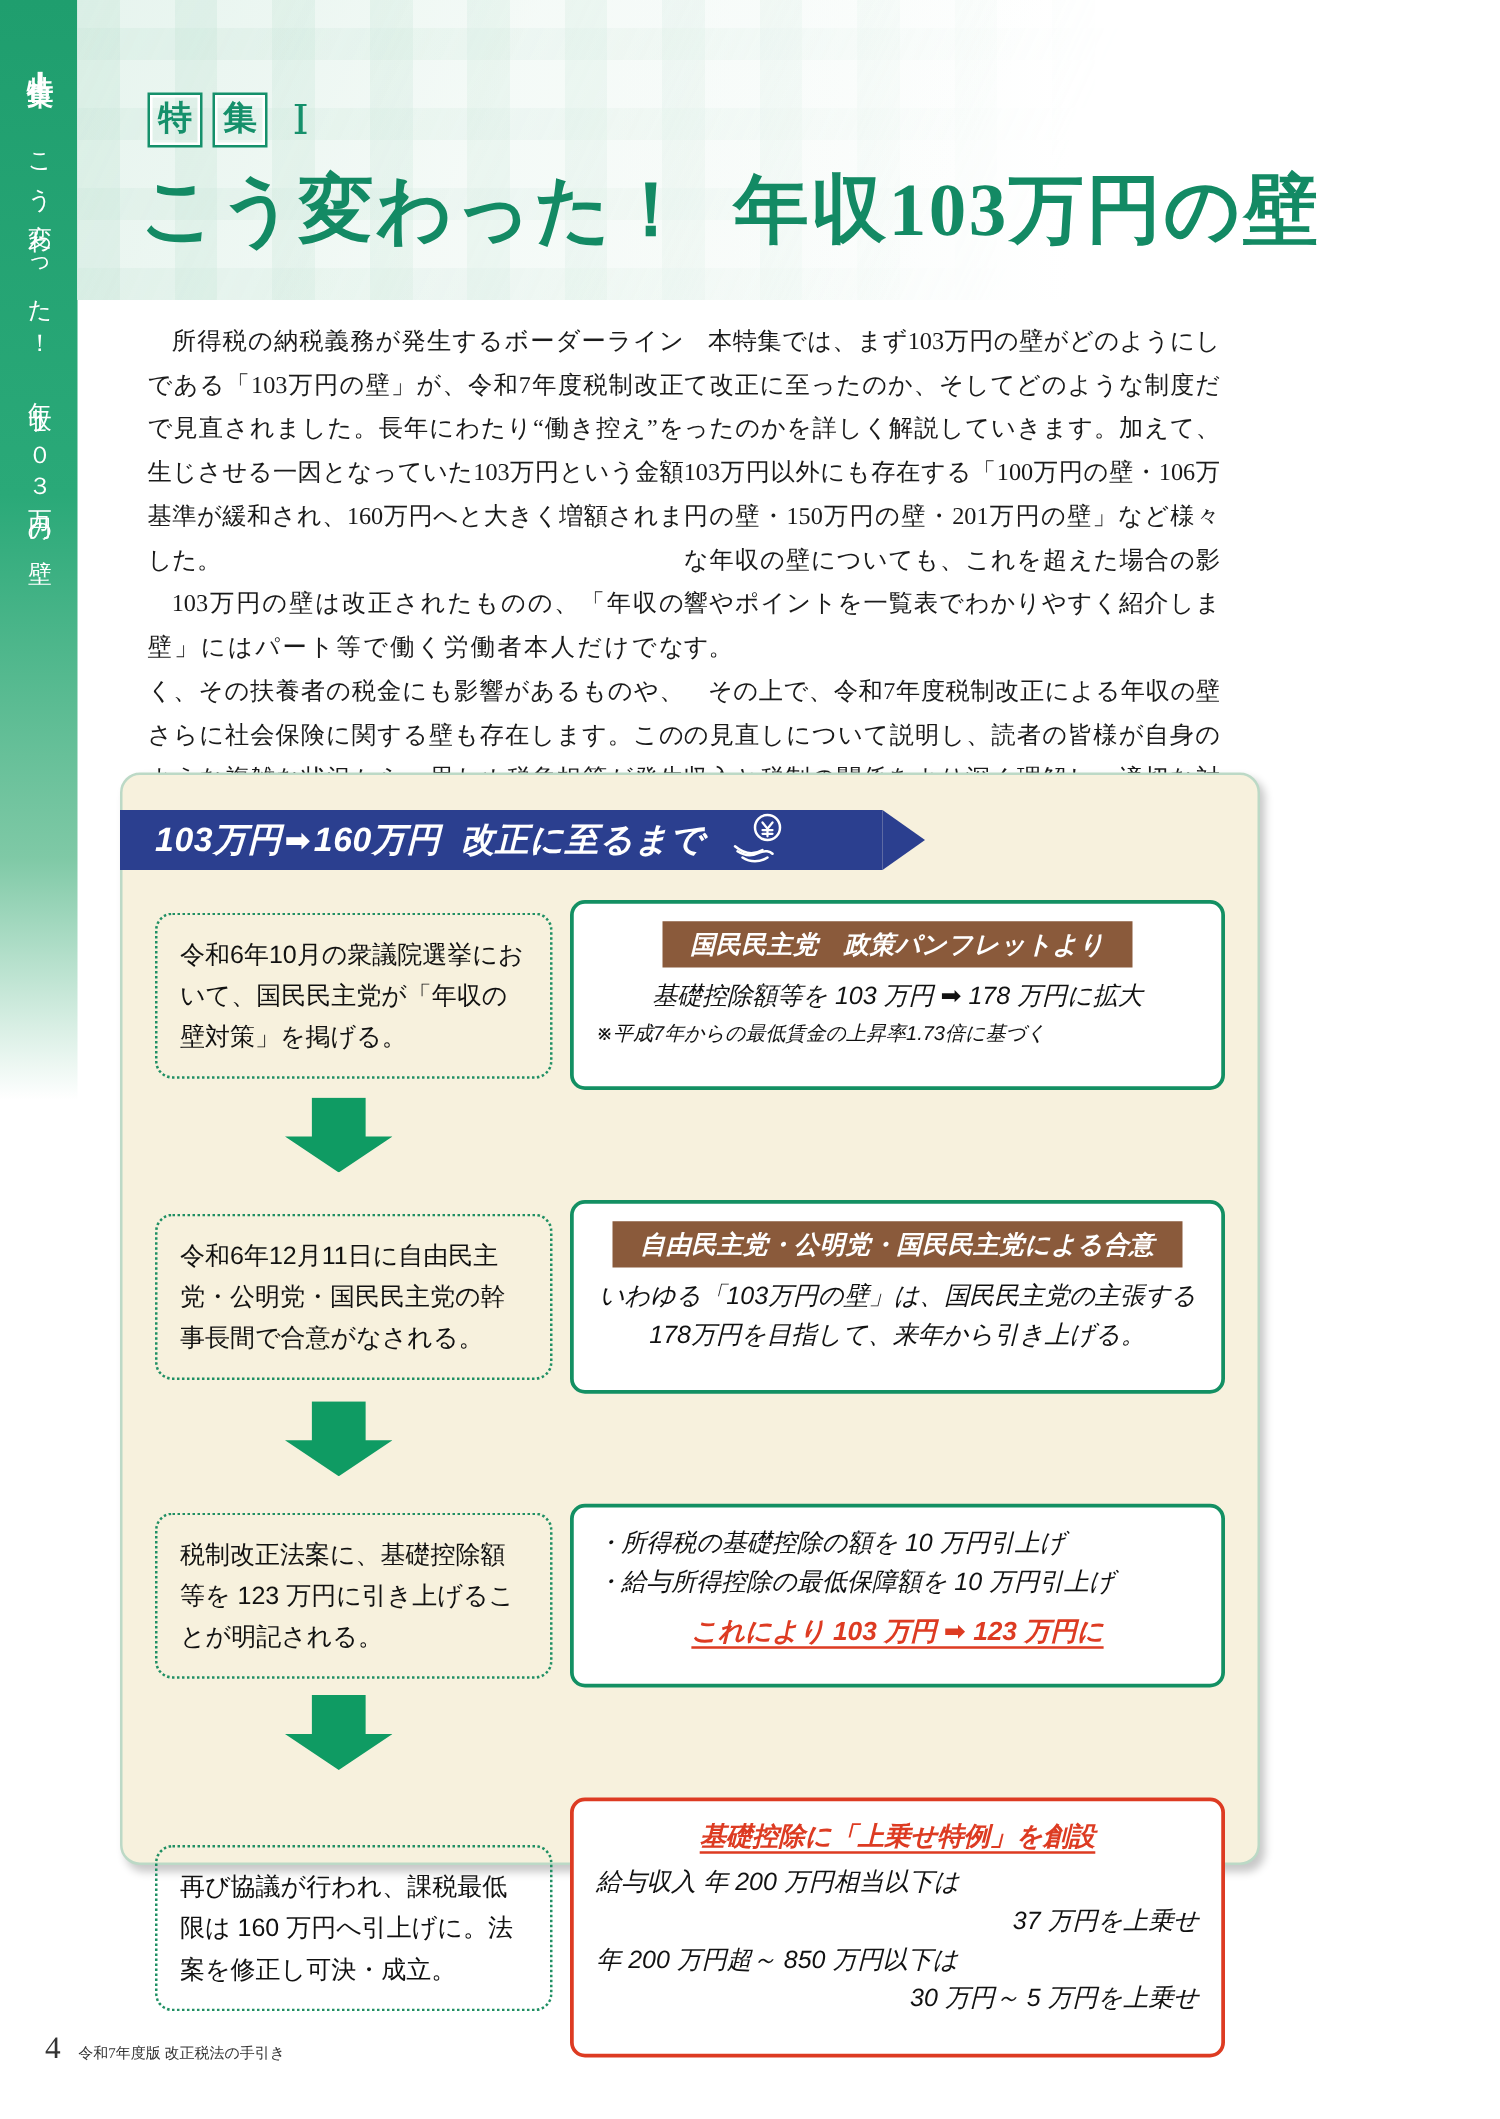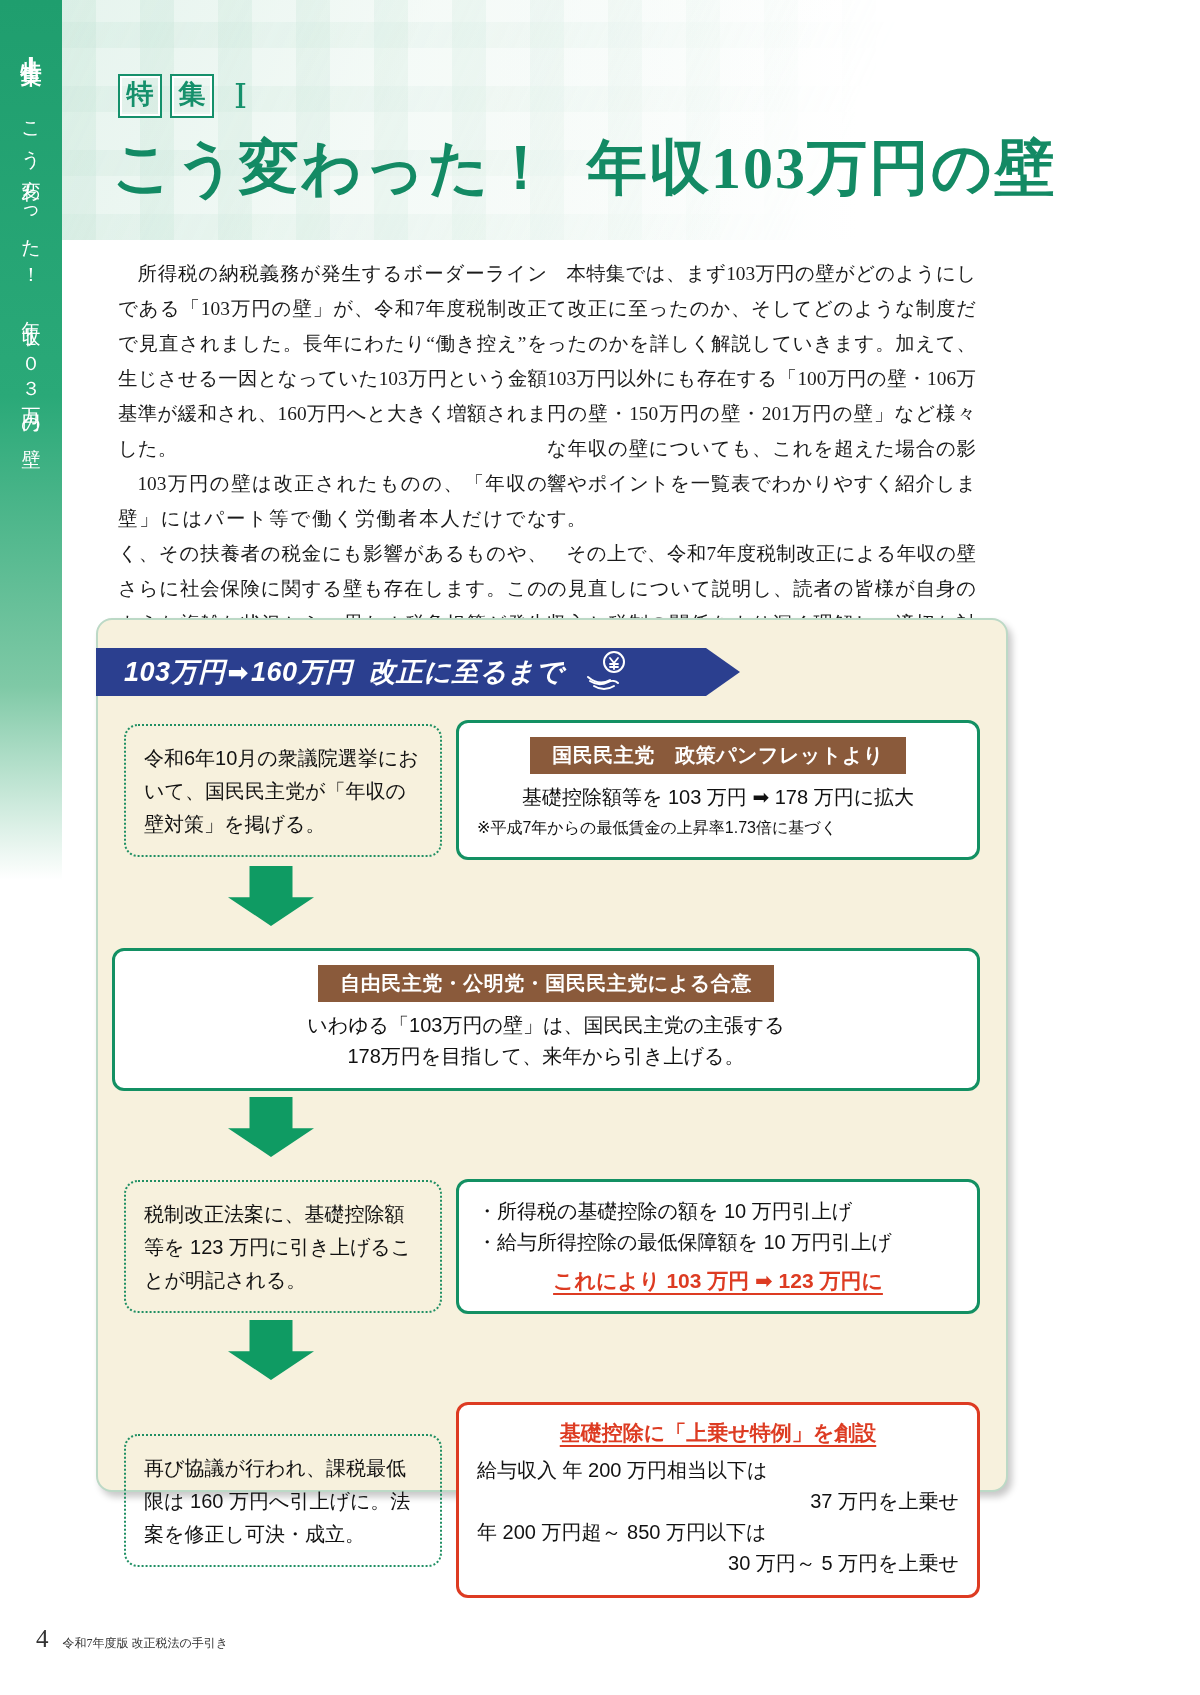--- a/index.html
+++ b/index.html
@@ -107,21 +107,22 @@
     width:318px;margin-left:26px;box-sizing:border-box;
     border:2px dotted #1f8f63;border-radius:14px;
     background:rgba(255,255,255,0);
     padding:16px 16px 14px 18px;
     font-size:20px;line-height:33px;color:#111;
     font-family:"Liberation Sans","DejaVu Sans",sans-serif;
   }
   .right-card{
     flex:1;margin-left:14px;margin-right:26px;box-sizing:border-box;
     background:#ffffff;border:3px solid #139063;border-radius:12px;
-    padding:14px 18px 16px;
+    padding:14px 18px 28px;
+    font-style:italic;
   }
   .right-card.red{border-color:#dd3b22;}
   .tag{
     display:block;margin:0 auto 8px;width:max-content;max-width:100%;
     background:#8a5a3b;color:#ffffff;font-size:20px;font-weight:700;
     padding:5px 22px;letter-spacing:.5px;
     font-family:"Liberation Sans","DejaVu Sans",sans-serif;
   }
   .rc-line{
     font-size:20px;line-height:31px;color:#111;text-align:center;
@@ -216,20 +217,21 @@
         <div class="rc-line">基礎控除額等を 103 万円 ➡ 178 万円に拡大</div>
         <div class="rc-note">※平成7年からの最低賃金の上昇率1.73倍に基づく</div>
       </div>
     </div>
 
     <div class="arrow-wrap">
       <div class="arrow-shape"></div>
     </div>
 
     <div class="row">
+      <div class="left-card">令和6年12月11日に自由民主党・公明党・国民民主党の幹事長間で合意がなされる。</div>
       <div class="right-card">
         <span class="tag">自由民主党・公明党・国民民主党による合意</span>
         <div class="rc-line">いわゆる「103万円の壁」は、国民民主党の主張する</div>
         <div class="rc-line">178万円を目指して、来年から引き上げる。</div>
       </div>
     </div>
 
     <div class="arrow-wrap">
       <div class="arrow-shape"></div>
     </div>

